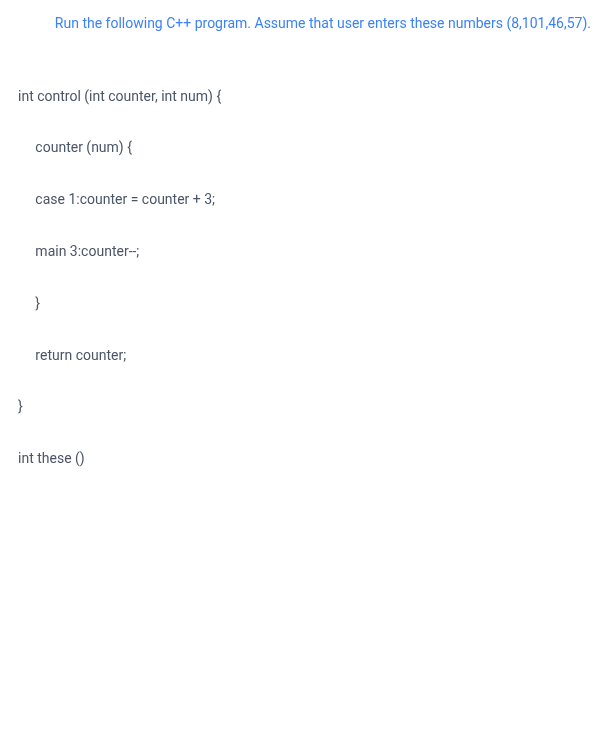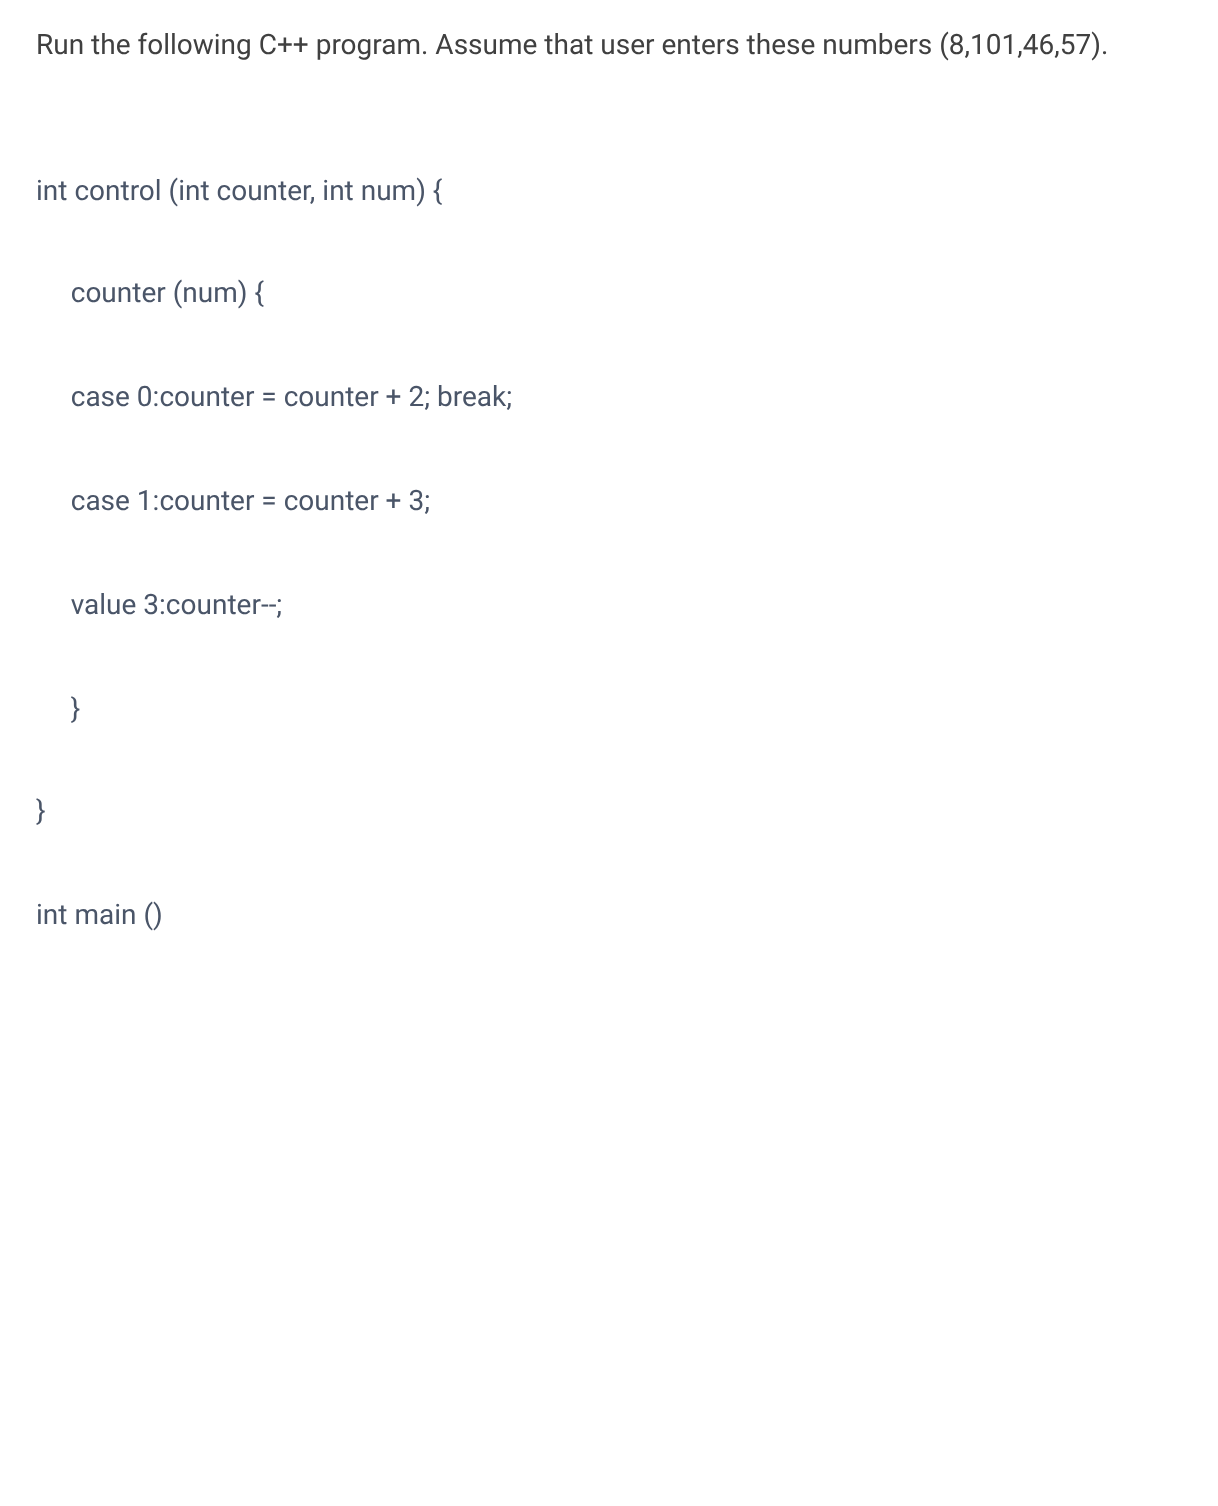--- a/index.html
+++ b/index.html
@@ -14,46 +14,47 @@
       line-height: 1.7;
       padding: 12px 18px;
       background: #ffffff;
       width: 609px;
     }
     .question {
       margin-bottom: 22px;
     }
     .question p {
       margin-bottom: 3px;
-      color: #404040;
+      color: #3b82f6;
+      text-align: right;
     }
     .code-block {
       font-family: -apple-system, BlinkMacSystemFont, "Segoe UI", Roboto, "Helvetica Neue", Arial, sans-serif;
       font-size: 14px;
       color: #4a5568;
       white-space: pre;
       line-height: 1.85;
     }
   </style>
 </head>
 <body>
 
 <div class="question">
   <p>Run the following C++ program. Assume that user enters these numbers (8,101,46,57).</p>
 </div>
 
 <div class="code-block">
 <div>int control (int counter, int num) {</div>
 <div>     counter (num) {</div>
-<div>     case 0:counter = counter + 2; break;</div>
 <div>     case 1:counter = counter + 3;</div>
-<div>     value 3:counter--;</div>
+<div>     main 3:counter--;</div>
 <div>     }</div>
+<div>     return counter;</div>
 <div>}</div>
-<div>int main ()</div>
+<div>int these ()</div>
 
 
 
 
 
 
 
 
 
 

